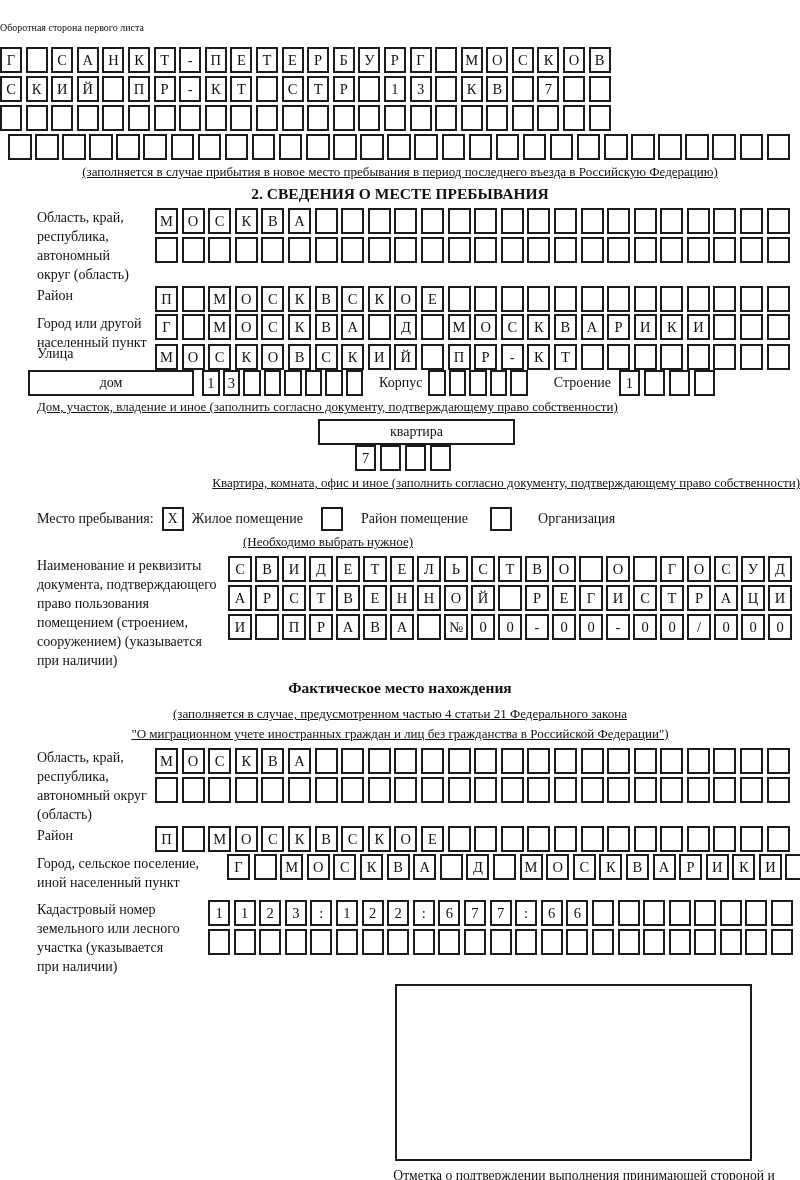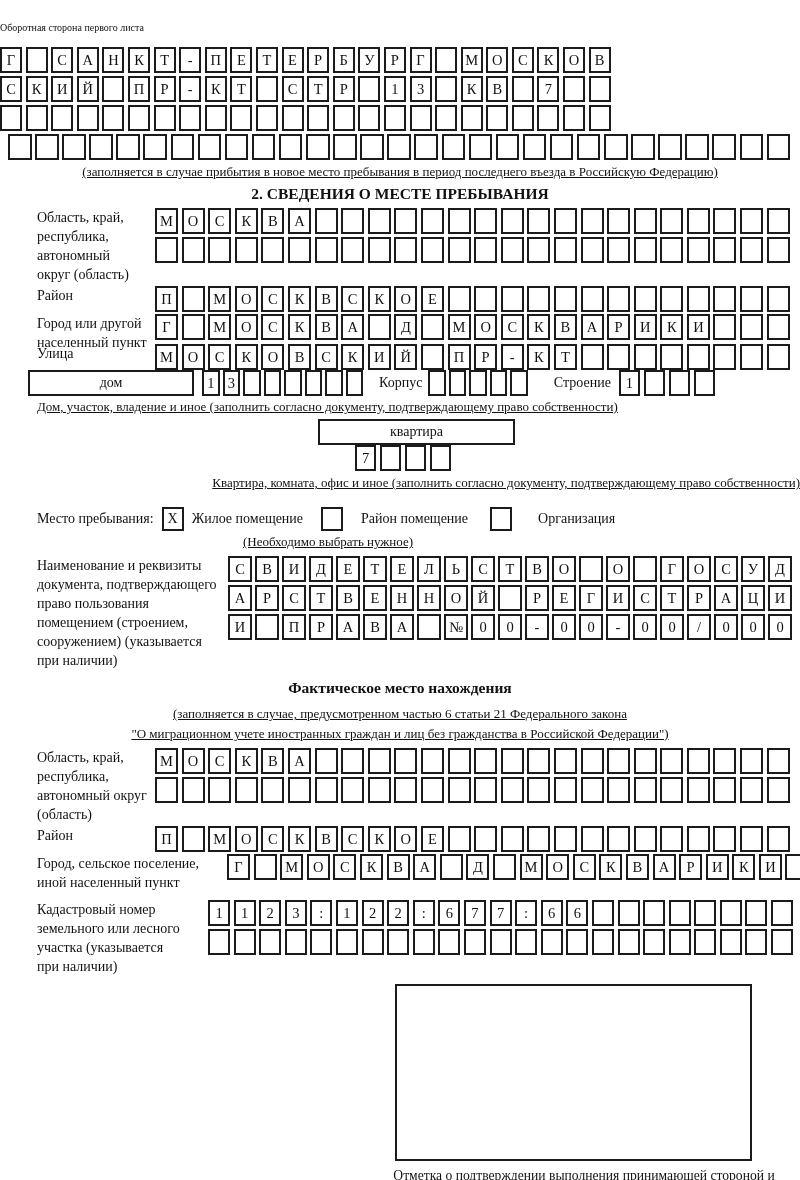--- a/index.html
+++ b/index.html
@@ -444,21 +444,21 @@
           <div class="cell">0</div>
           <div class="cell">/</div>
           <div class="cell">0</div>
           <div class="cell">0</div>
           <div class="cell">0</div>
         </div>
     </div>
   </div>
 
   <div class="sec-title" style="margin-top:9px;">Фактическое место нахождения</div>
-  <div class="caption center" style="margin-top:9px;">(заполняется в случае, предусмотренном частью 6 статьи 21 Федерального закона</div>
+  <div class="caption center" style="margin-top:9px;">(заполняется в случае, предусмотренном частью 4 статьи 21 Федерального закона</div>
   <div class="caption center" style="margin-top:4px;">"О миграционном учете иностранных граждан и лиц без гражданства в Российской Федерации")</div>
 
   <div class="frow" style="margin-top:6px;">
     <div class="flabel" style="margin-left:37px;width:118px;">Область, край,
 республика,
 автономный округ
 (область)</div>
     <div class="cellcol">
       <div class="cells p26">
           <div class="cell">М</div>

